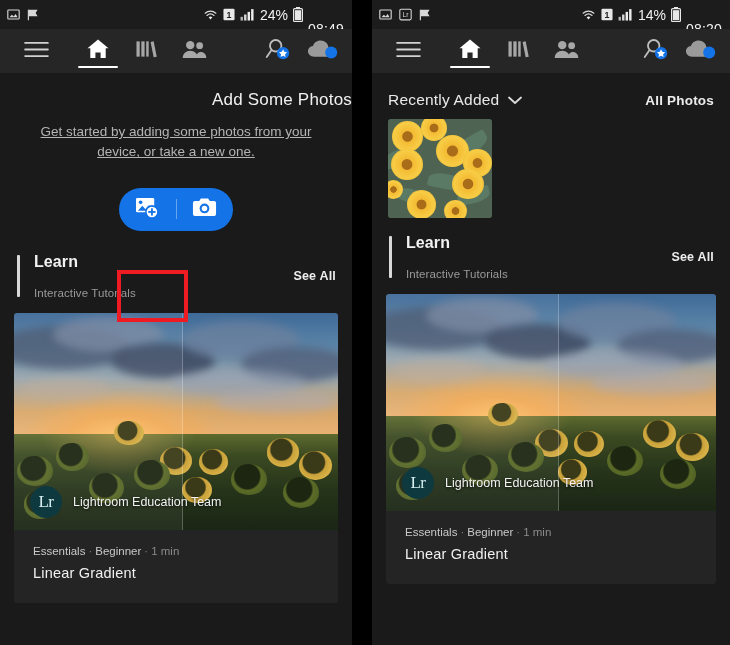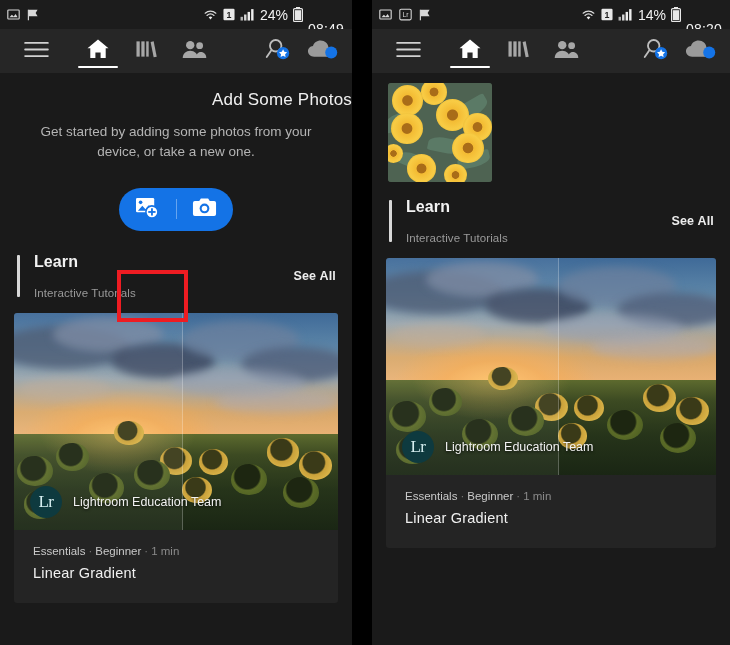--- a/index.html
+++ b/index.html
@@ -61,21 +61,21 @@
   }
 
   
   .empty{ padding-top:17px; text-align:center; }
   .empty h1{
     font-size:17px; font-weight:400; color:#f0f0f0;
     letter-spacing:.2px; margin-bottom:12px;text-align:right;
   }
   .empty p{
     font-size:13.5px; color:#b4b4b4; line-height:1.5;
-    padding:0 38px; font-weight:300;
+    padding:0 38px; font-weight:300;text-decoration:underline;
   }
   .pillwrap{
     margin-top:25px; display:flex; justify-content:center;
     position:relative;
   }
   .pill{
     width:114px; height:43px; background:#1473e6;
     border-radius:22px; display:flex; align-items:center;
     position:relative; cursor:pointer;
   }
@@ -527,20 +527,29 @@
                 <path d="M7.3 19c-3.6 0-6.3-2.5-6.3-5.6 0-2.9 2.2-5.2 5.2-5.5C7.1 4.6 10.2 2.2 14 2.2c4.4 0 7.9 3.2 8.2 7.4 2.6.3 4.5 2.3 4.5 4.8 0 2.7-2.3 4.6-5.4 4.6z" fill="#9a9a9a"></path>
                 <circle cx="25" cy="14.5" r="6.2" fill="#1473e6"></circle>
               </svg>
           </span>
         </div>
       </div>
     </div>
 
     <div class="body">
 
+      <div class="ra-head">
+        <div class="ra-title">Recently Added</div>
+        <div class="ra-chev">
+          <svg width="14" height="9" viewBox="0 0 14 9">
+              <path d="M1 1.5L7 7l6-5.5" fill="none" stroke="#dcdcdc" stroke-width="1.8" stroke-linecap="round" stroke-linejoin="round"></path>
+            </svg>
+        </div>
+        <div class="ra-all">All Photos</div>
+      </div>
 
       <div class="thumbstrip">
         <div class="thumb">
           <div class="fl-scene">
             <div class="leaf" style="left:-4%;top:30%;width:32%;height:16%;transform:rotate(-18deg);"></div>
             <div class="leaf" style="left:38%;top:56%;width:34%;height:15%;transform:rotate(12deg);"></div>
             <div class="leaf" style="left:62%;top:18%;width:36%;height:16%;transform:rotate(-30deg);"></div>
             <div class="leaf" style="left:10%;top:72%;width:30%;height:14%;transform:rotate(22deg);"></div>
             <div class="leaf" style="left:66%;top:70%;width:32%;height:15%;transform:rotate(-12deg);"></div>
             <div class="fl2" style="left:4%;top:2%;width:30%;height:31%;"></div>

